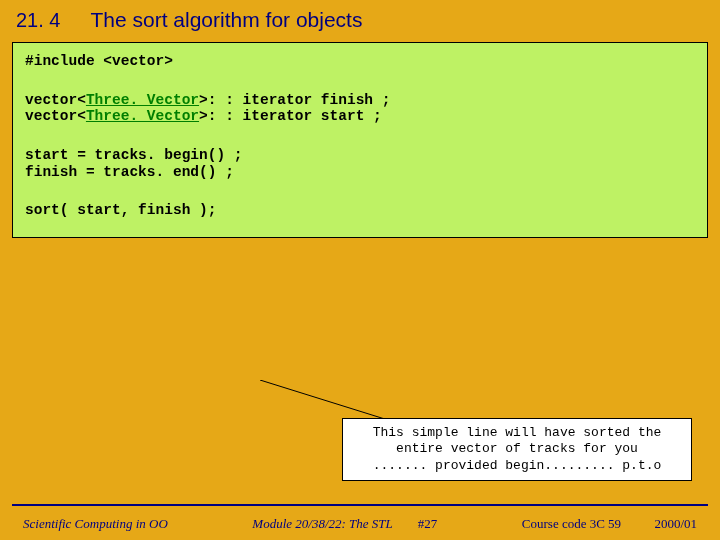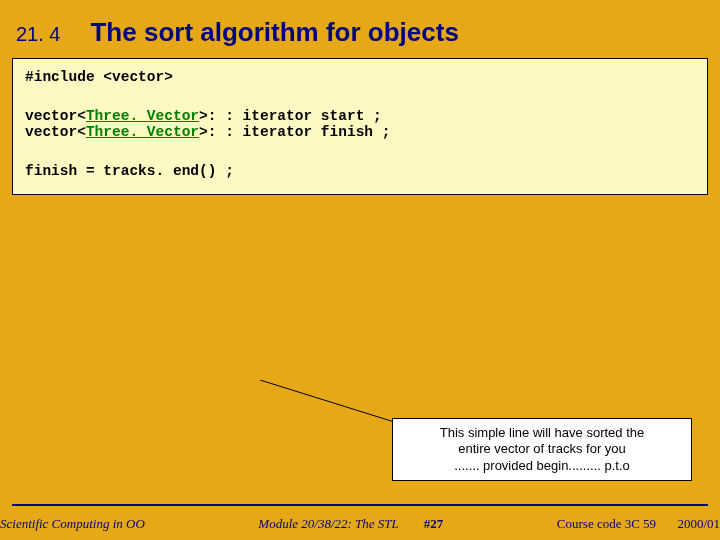--- a/index.html
+++ b/index.html
@@ -9,56 +9,55 @@
     background: #e6a817;
     font-family: Georgia, 'Times New Roman', serif;
     position: relative;
     overflow: hidden;
   }
   .header {
     display: flex;
     align-items: baseline;
     padding: 8px 16px 10px 16px;
     color: #000080;
-    margin-top: 9px;
   }
   .section-num {
     font-family: "Comic Sans MS", cursive, sans-serif;
     font-size: 20px;
     font-weight: normal;
     margin-right: 30px;
   }
   .title {
     font-family: "Comic Sans MS", cursive, sans-serif;
-    font-size: 26px;
-    font-weight: bold;
+    font-size: 21px;
+    font-weight: normal;
   }
   .code-box {
     margin: 0 12px;
-    background: #fef9c3;
+    background: #bef264;
     border: 1px solid #000;
     padding: 10px 12px 14px 12px;
     font-family: "Courier New", monospace;
     font-size: 14.5px;
     line-height: 1.15;
     font-weight: bold;
     color: #000;
   }
   .code-block { margin-bottom: 22px; }
   .code-block:last-child { margin-bottom: 0; }
   .tv { color: #007f00; text-decoration: underline; }
   .callout-box {
     position: absolute;
     right: 28px;
     top: 418px;
-    width: 300px;
+    width: 350px;
     background: #fff;
     border: 1px solid #000;
     padding: 6px 8px;
-    font-family: Liberation Sans, sans-serif;
+    font-family: Liberation Mono, monospace;
     font-size: 13px;
     line-height: 1.25;
     text-align: center;
   }
   .callout-line {
     position: absolute;
     left: 260px;
     top: 380px;
     width: 200px;
     height: 60px;
@@ -70,54 +69,58 @@
     right: 12px;
     bottom: 34px;
     border-top: 2px solid #000080;
   }
   .footer {
     position: absolute;
     left: 0; right: 0;
     bottom: 8px;
     display: flex;
     align-items: baseline;
-    padding: 0 0;
+    padding: 0 23px;
     color: #000080;
     font-size: 13px;
     gap: 32px;
   }
   .footer-left { font-style: italic; font-family: Georgia, serif; flex: 0 0 auto; }
   .footer-center { flex: 1 1 auto; text-align: center; font-style: italic; font-family: Georgia, serif; }
-  .footer-center .pg { font-style: normal; margin-left: 22px; font-weight: bold; }
+  .footer-center .pg { font-style: normal; margin-left: 22px; }
   .footer-right { flex: 0 0 auto; font-family: Georgia, serif; }
-  .footer-right .yr { margin-left: 18px; }
+  .footer-right .yr { margin-left: 30px; }
 </style>
 </head>
 <body>
 
 <div class="header">
   <div class="section-num">21. 4</div>
   <div class="title">The sort algorithm for objects</div>
 </div>
 
 <div class="code-box">
   <div class="code-block">
     <div>#include &lt;vector&gt;</div>
   </div>
 
 
   <div class="code-block">
+    <div><span>vector&lt;</span><span class="tv">Three. Vector</span><span>&gt;: : iterator finish ;</span></div>
     <div><span>vector&lt;</span><span class="tv">Three. Vector</span><span>&gt;: : iterator start ;</span></div>
-    <div><span>vector&lt;</span><span class="tv">Three. Vector</span><span>&gt;: : iterator finish ;</span></div>
   </div>
 
   <div class="code-block">
+    <div>start  = tracks. begin() ;</div>
     <div>finish = tracks. end() ;</div>
   </div>
 
+  <div class="code-block" style="margin-bottom:4px;">
+    <div>sort( start, finish );</div>
+  </div>
 </div>
 
 <svg class="callout-line" viewBox="0 0 200 60">
   <line x1="0" y1="0" x2="160" y2="50" stroke="#000" stroke-width="1"></line>
 </svg>
 
 <div class="callout-box">
   <div>This simple line will have sorted the</div>
   <div>entire vector of tracks for you</div>
   <div>....... provided begin......... p.t.o</div>

